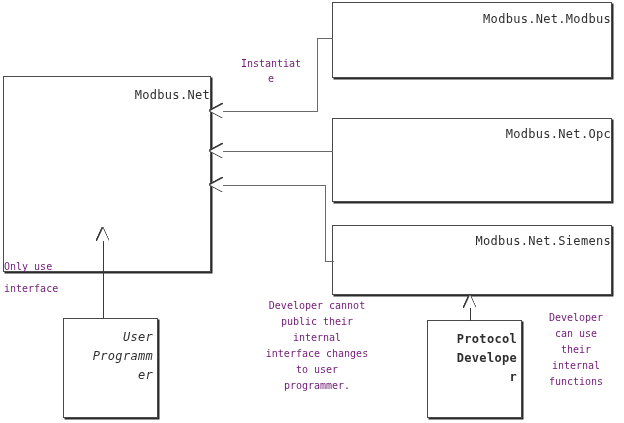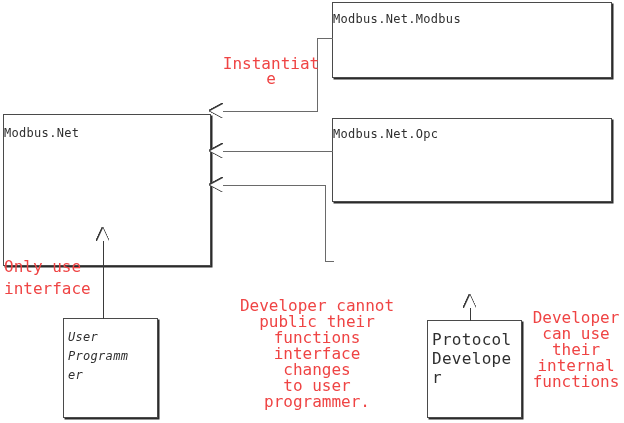--- a/index.html
+++ b/index.html
@@ -20,34 +20,33 @@
     position: absolute;
     box-sizing: border-box;
     border: 1px solid #4a4a4a;
     background: #ffffff;
     box-shadow: 1.5px 1.5px 0 0 #2b2b2b;
   }
   .uml-box .box-title {
     position: absolute;
     left: 0;
     right: 0;
-    text-align: left;
+    text-align: right;
     color: #2f2f2f;
     font-size: 12px;
     line-height: 15px;
     letter-spacing: 0.3px;
     white-space: pre-wrap;
   }
   
   #box-modbus-net {
     left: 3px;
     top: 76px;
     width: 208px;
-    height: 152px;
-    margin-top: 38px;
+    height: 196px;
   }
   #box-modbus-net .box-title {
     top: 11px;
   }
   
   #box-modbus-net-modbus {
     left: 332px;
     top: 2px;
     width: 280px;
     height: 76px;
@@ -86,23 +85,24 @@
   }
 
   #box-protocol-developer {
     left: 427px;
     top: 320px;
     width: 95px;
     height: 98px;
   }
   #box-protocol-developer .box-title {
     top: 9px;
-    font-size: 16px;
+    font-size: 12px;
     line-height: 19px;
     padding: 0 4px;
+    font-weight: bold;
   }
 
   
   .ln-h {
     position: absolute;
     height: 0;
     border-top: 1.4px solid #6a6a6a;
   }
   .ln-v {
     position: absolute;
@@ -131,22 +131,22 @@
     border-left: 6px solid transparent;
     border-right: 6px solid transparent;
     border-bottom: 13px solid #ffffff;
     filter: drop-shadow(0.9px 0 0 #3a3a3a) drop-shadow(-0.9px 0 0 #3a3a3a)
             drop-shadow(0 0.9px 0 #3a3a3a) drop-shadow(0 -0.9px 0 #3a3a3a);
   }
 
   
   .note {
     position: absolute;
-    color: #ef4444;
-    font-size: 16px;
+    color: #701a75;
+    font-size: 10px;
     line-height: 15px;
     text-align: center;
     white-space: pre-wrap;
   }
   #note-instantiate {
     left: 222px;
     top: 56px;
     width: 98px;
   }
   #note-only-use-interface {
@@ -179,20 +179,23 @@
   </div>
 
   <div class="uml-box" id="box-modbus-net-modbus">
     <div class="box-title">Modbus.Net.Modbus</div>
   </div>
 
   <div class="uml-box" id="box-modbus-net-opc">
     <div class="box-title">Modbus.Net.Opc</div>
   </div>
 
+  <div class="uml-box" id="box-modbus-net-siemens">
+    <div class="box-title">Modbus.Net.Siemens</div>
+  </div>
 
   <div class="uml-box" id="box-user-programmer">
     <div class="box-title">User
 Programm
 er</div>
   </div>
 
   <div class="uml-box" id="box-protocol-developer">
     <div class="box-title">Protocol
 Develope
@@ -219,21 +222,21 @@
   <div class="arrow-up" style="left:464px; top:295px;"></div>
 
   <div class="note" id="note-instantiate">Instantiat
 e</div>
 
   <div class="note" id="note-only-use-interface">Only use
 interface</div>
 
   <div class="note" id="note-developer-cannot">Developer cannot
 public their
-functions
+internal
 interface changes
 to user
 programmer.</div>
 
   <div class="note" id="note-developer-can-use">Developer
 can use
 their
 internal
 functions</div>
 

